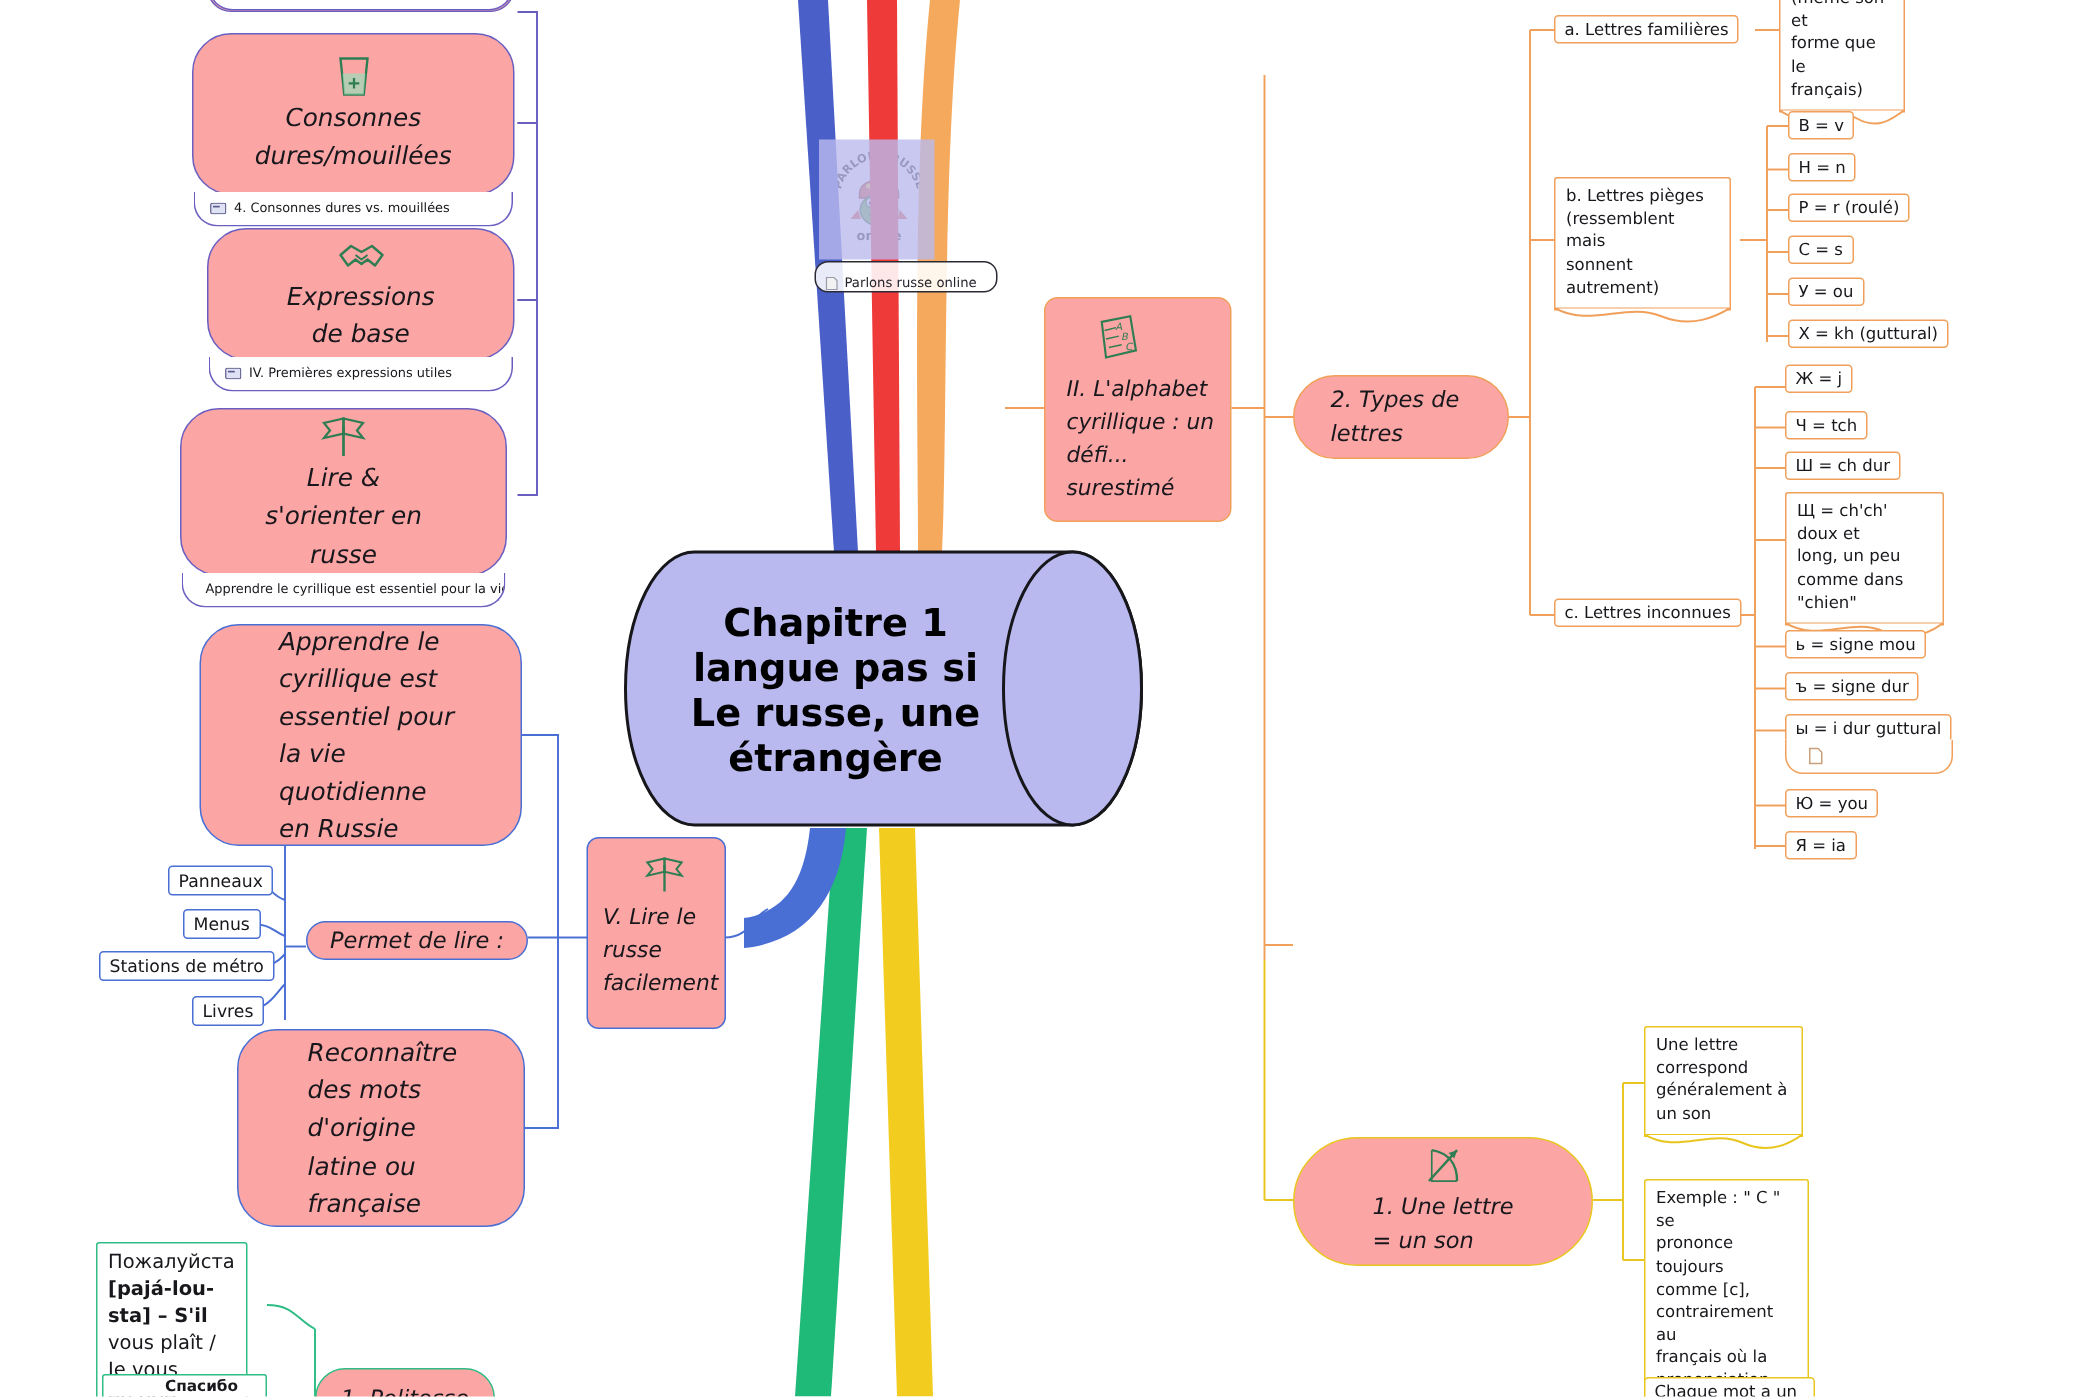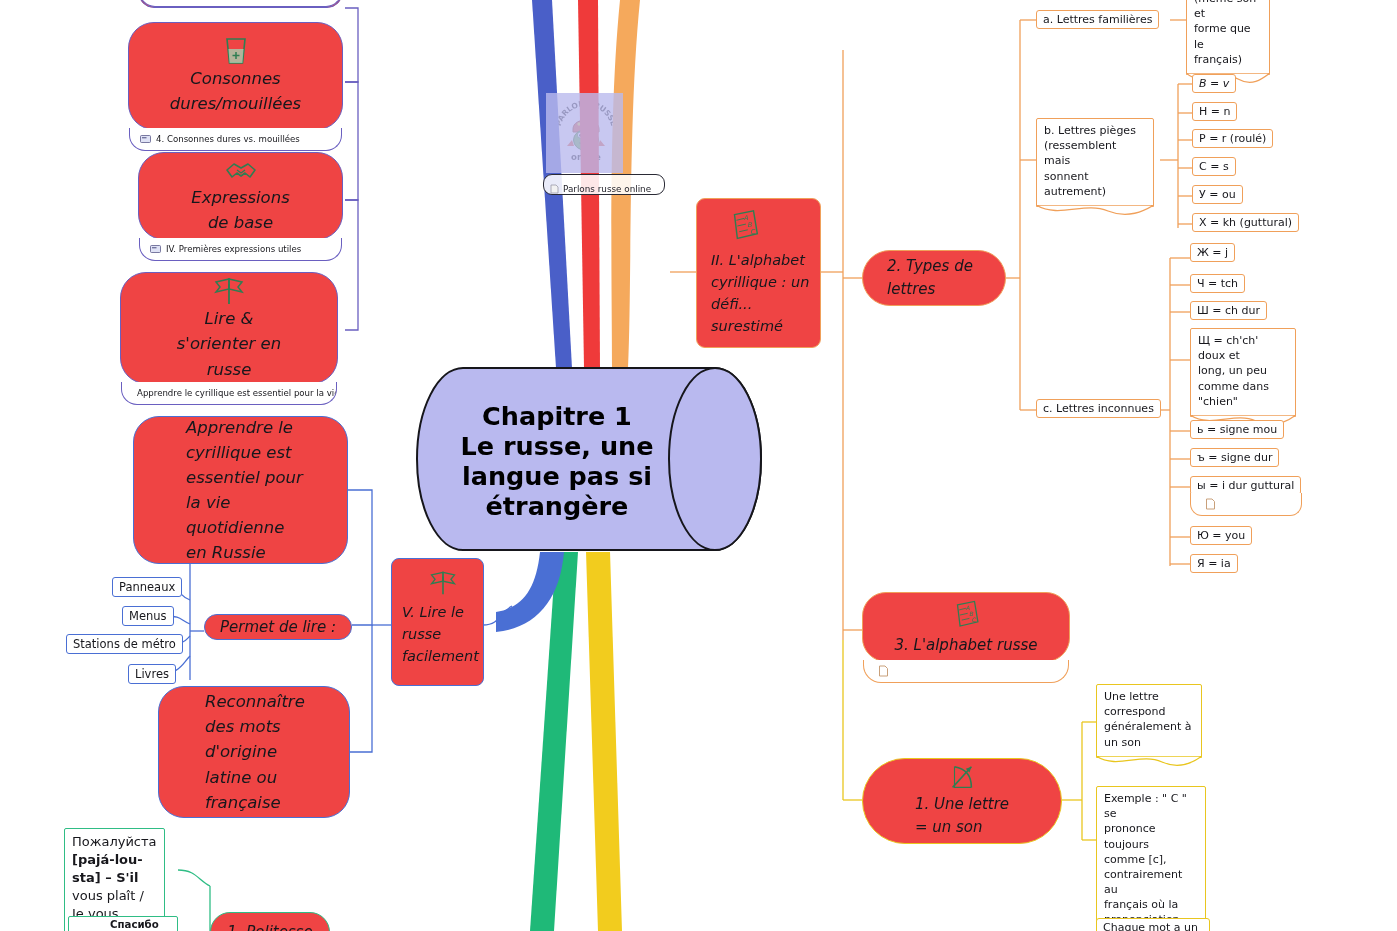--- a/index.html
+++ b/index.html
@@ -7,21 +7,21 @@
        font-family:"DejaVu Sans","Liberation Sans",sans-serif;color:#1a1a1a;}
   #stage{position:absolute;left:0;top:0;width:1397px;height:931px;overflow:hidden;}
   svg.layer{position:absolute;left:0;top:0;width:1397px;height:931px;overflow:visible;}
   #ribbons{z-index:1;}
   #links{z-index:2;}
   .node{position:absolute;z-index:3;box-sizing:border-box;background:#fff;}
 
   
   .hand{font-family:"DejaVu Sans","Liberation Sans",sans-serif;font-style:italic;}
 
-  .bubble{border:1.6px solid;border-radius:26px;background:#ef4444;
+  .bubble{border:1.6px solid;border-radius:26px;background:#fca5a5;
           display:flex;flex-direction:column;align-items:center;justify-content:center;}
   .bubble .txt{line-height:1.52;text-align:center;}
 
   .flag{border:1.4px solid;background:#fff;border-radius:2px 2px 0 0;
         padding:4px 7px 7px 7px;line-height:1.38;}
   .flag .curl{position:absolute;left:-1.4px;right:-1.4px;bottom:-11px;height:12px;}
 
   .plain{border:1.4px solid;background:#fff;border-radius:3px;padding:2px 6px;white-space:nowrap;}
 
   .cap{position:absolute;left:0;right:0;bottom:-22px;height:22px;
@@ -141,22 +141,22 @@
     </g>
   </svg>
 
   <div id="central">
     <svg width="348" height="186">
       <path d="M48 2 L300 2 A46 91 0 0 1 300 184 L48 184 A46 91 0 0 1 48 2 Z" fill="#b9b9ef" stroke="#16161b" stroke-width="2"></path>
       <ellipse cx="300" cy="93" rx="46" ry="91" fill="#b9b9ef" stroke="#16161b" stroke-width="2"></ellipse>
     </svg>
     <div class="title">
       <span>Chapitre 1</span>
+      <span>langue pas si</span>
       <span>Le russe, une</span>
-      <span>langue pas si</span>
       <span>étrangère</span>
     </div>
   </div>
 
   <div id="logocard"></div>
   <div id="logodisc">
     <svg width="70" height="70" viewBox="0 0 70 70">
       <circle cx="35" cy="35" r="35" fill="#fff"></circle>
       <path id="arcTop" d="M9 36 A26 26 0 0 1 61 36" fill="none"></path>
       <text font-size="7.6" font-weight="bold" fill="#111" font-family="DejaVu Sans, sans-serif">
@@ -357,21 +357,21 @@
 
   <div class="node flag c-orange" style="left:1036px;top:118px;width:118px;font-size:11px;">
     <div>b. Lettres pièges</div>
     <div>(ressemblent mais</div>
     <div>sonnent autrement)</div>
     <svg class="curl" viewBox="0 0 118 12" preserveAspectRatio="none">
       <path d="M0 0 C24 14 48 -4 72 6 C92 14 108 6 118 0 Z" fill="#fff" stroke="#f0a05a" stroke-width="1.3"></path>
     </svg>
   </div>
 
-  <div class="node plain c-orange" style="left:1192px;top:74px;font-size:11px;font-style:italic;">
+  <div class="node plain c-orange" style="left:1192px;top:74px;font-size:11px;">
     <span>В = v</span></div>
   <div class="node plain c-orange" style="left:1192px;top:102px;font-size:11px;">
     <span>Н = n</span></div>
   <div class="node plain c-orange" style="left:1192px;top:129px;font-size:11px;">
     <span>Р = r (roulé)</span></div>
   <div class="node plain c-orange" style="left:1192px;top:157px;font-size:11px;">
     <span>С = s</span></div>
   <div class="node plain c-orange" style="left:1192px;top:185px;font-size:11px;">
     <span>У = ou</span></div>
   <div class="node plain c-orange" style="left:1192px;top:213px;font-size:11px;">
@@ -408,35 +408,20 @@
       <svg width="11" height="12" viewBox="0 0 11 12">
         <path d="M1.5 1 H7 L9.5 3.5 V11 H1.5 Z" fill="#fff" stroke="#c9a07a" stroke-width="1"></path>
       </svg>
     </div>
   </div>
   <div class="node plain c-orange" style="left:1190px;top:526px;font-size:11px;">
     <span>Ю = you</span></div>
   <div class="node plain c-orange" style="left:1190px;top:554px;font-size:11px;">
     <span>Я = ia</span></div>
 
-  <div class="node bubble c-orange hand" style="left:862px;top:592px;width:208px;height:70px;border-radius:24px;font-size:15px;">
-    <svg class="icon" width="34" height="34" viewBox="0 0 40 40" style="margin-bottom:2px;">
-      <path d="M10 8 L30 4 L34 28 L13 33 Z" fill="none" stroke="#2f7d52" stroke-width="1.5"></path>
-      <text x="20" y="14" font-size="7" fill="#2f7d52" font-family="DejaVu Sans, sans-serif">A</text>
-      <text x="24" y="21" font-size="7" fill="#2f7d52" font-family="DejaVu Sans, sans-serif">B</text>
-      <text x="27" y="28" font-size="7" fill="#2f7d52" font-family="DejaVu Sans, sans-serif">C</text>
-      <path d="M12 14 L20 12 M13 20 L22 18 M15 26 L24 24" stroke="#2f7d52" stroke-width="1"></path>
-    </svg>
-    <div class="txt">3. L'alphabet russe</div>
-    <div class="cap c-orange" style="bottom:-22px;border-radius:0 0 18px 18px;padding-left:14px;">
-      <svg width="11" height="12" viewBox="0 0 11 12">
-        <path d="M1.5 1 H7 L9.5 3.5 V11 H1.5 Z" fill="#fff" stroke="#c9a07a" stroke-width="1"></path>
-      </svg>
-    </div>
-  </div>
 
   <div class="node bubble c-yellow hand" style="left:862px;top:758px;width:200px;height:86px;border-radius:43px;font-size:15px;">
     <svg class="icon" width="34" height="30" viewBox="0 0 36 32">
       <path d="M10 4 C22 6 28 14 28 26" fill="none" stroke="#2f7d52" stroke-width="1.7"></path>
       <path d="M10 4 L10 26 L28 26" fill="none" stroke="#2f7d52" stroke-width="1.2"></path>
       <path d="M28 4 L8 26" stroke="#2f7d52" stroke-width="1.7"></path>
       <path d="M28 4 L22 6 L26 10 Z" fill="#2f7d52"></path>
     </svg>
     <div class="txt" style="text-align:left;">
       <div>1. Une lettre</div>

